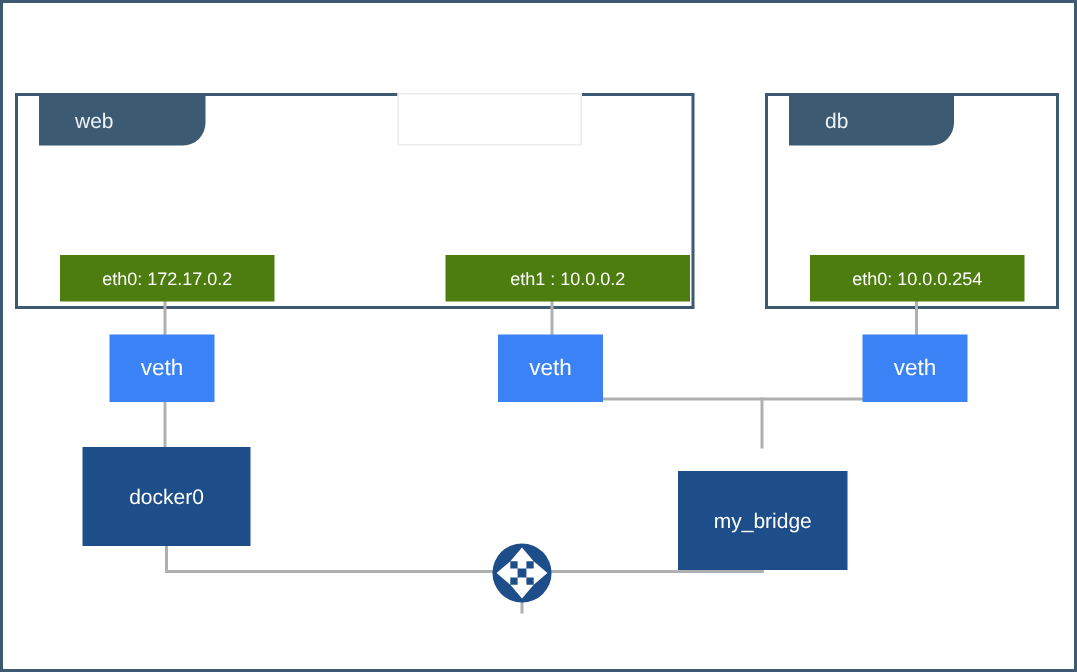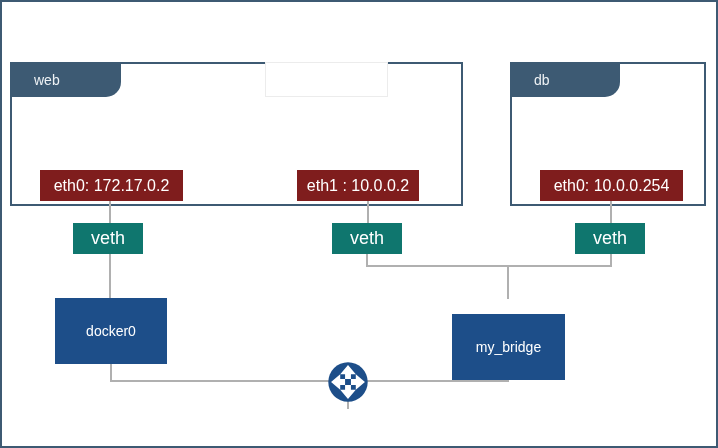--- a/index.html
+++ b/index.html
@@ -13,39 +13,39 @@
     border-bottom-right-radius:15px;display:flex;align-items:center;
     box-sizing:border-box;z-index:5;
   }
   .host-tab{left:0;top:0;width:133px;height:32px;padding-left:13px;font-size:15px;}
   .container-box{
     position:absolute;border:2px solid #3d5a73;background:#ffffff;
     box-sizing:border-box;z-index:2;
   }
   .web-box{left:10px;top:62px;width:453px;height:144px;}
   .db-box{left:510px;top:62px;width:196px;height:144px;}
-  .container-tab{height:35px;padding-left:24px;font-size:14px;}
+  .container-tab{height:35px;padding-left:24px;font-size:14px;margin-left:16px;}
   .web-tab{left:10px;top:62px;width:111px;}
   .db-tab{left:510px;top:62px;width:110px;}
   .artifact{
     position:absolute;left:265px;top:62px;width:123px;height:35px;
     background:#ffffff;border:1px solid #ececec;box-sizing:border-box;z-index:4;
   }
   .line{position:absolute;background:#b0b0b0;z-index:3;}
   .vline{width:2px;}
   .hline{height:2px;}
   .node{
     position:absolute;display:flex;align-items:center;justify-content:center;
     color:#ffffff;box-sizing:border-box;z-index:6;
   }
-  .ip-label{background:#7f1d1d;height:31px;font-size:16px;}
-  .veth{background:#0f766e;height:31px;font-size:18px;}
+  .ip-label{background:#4d7c0f;height:31px;font-size:12px;}
+  .veth{background:#3b82f6;height:45px;font-size:15px;}
   .bridge{background:#1d4e89;height:66px;font-size:14px;}
   .eth0-web{left:40px;top:170px;width:143px;}
-  .eth1-web{left:297px;top:170px;width:122px;}
+  .eth1-web{left:297px;top:170px;width:163px;}
   .eth0-db{left:540px;top:170px;width:143px;}
   .veth1{left:73px;top:223px;width:70px;}
   .veth2{left:332px;top:223px;width:70px;}
   .veth3{left:575px;top:223px;width:70px;}
   .docker0{left:55px;top:298px;width:112px;}
   .my-bridge{left:452px;top:314px;width:113px;}
   .router{position:absolute;left:326px;top:360px;width:44px;height:44px;z-index:7;}
   .host-eth{left:281px;top:408px;width:139px;height:32px;}
 </style>
 </head>

